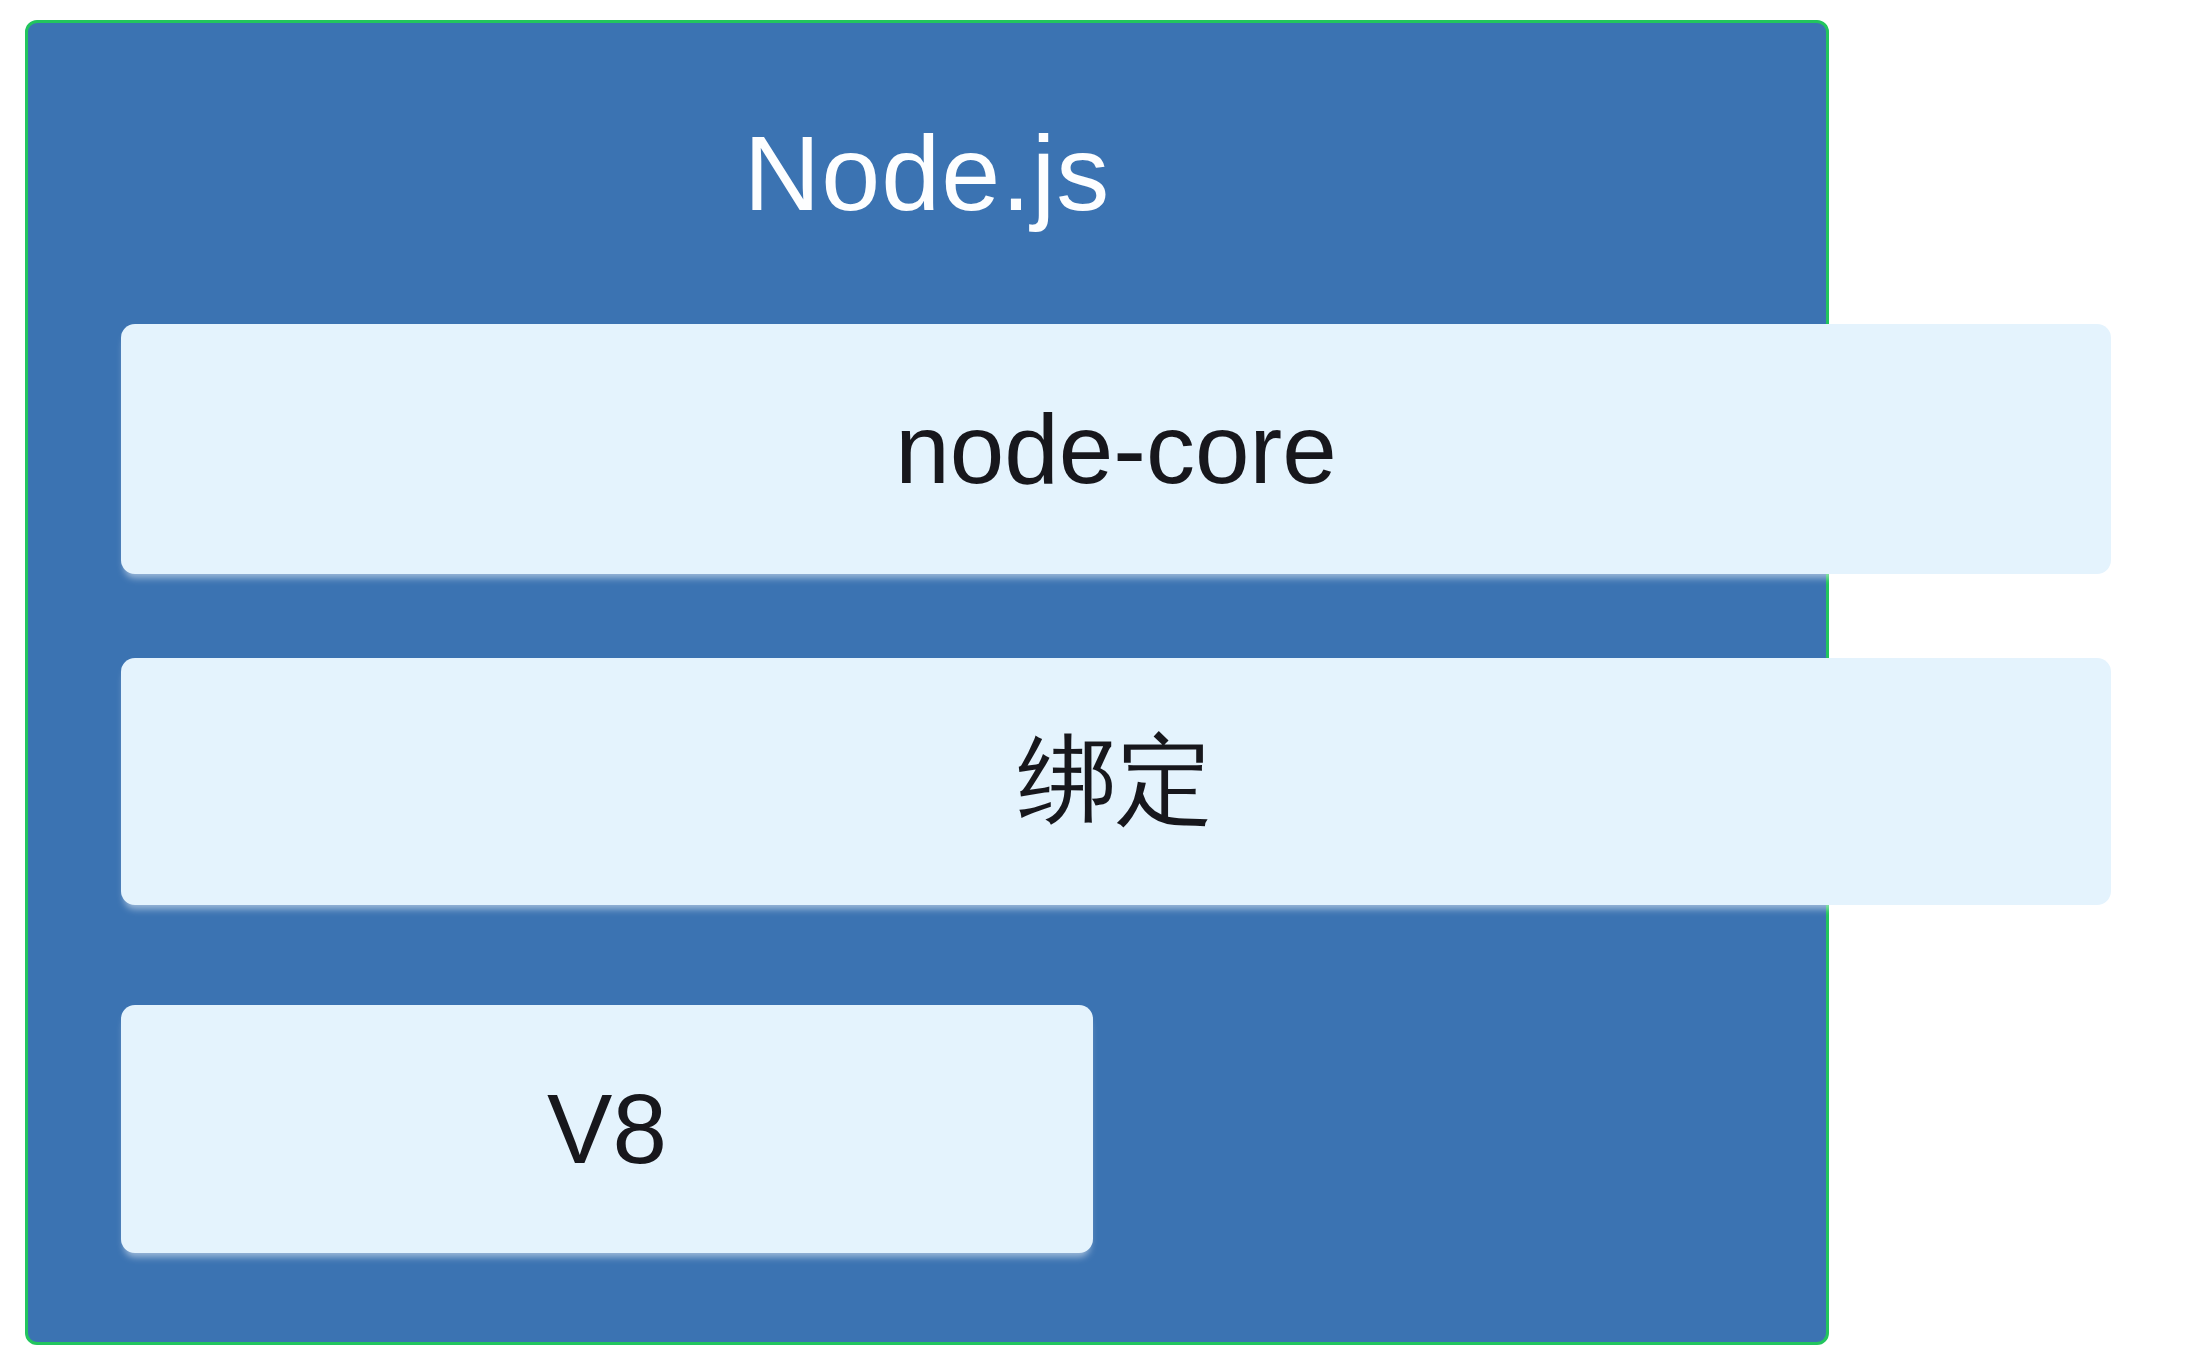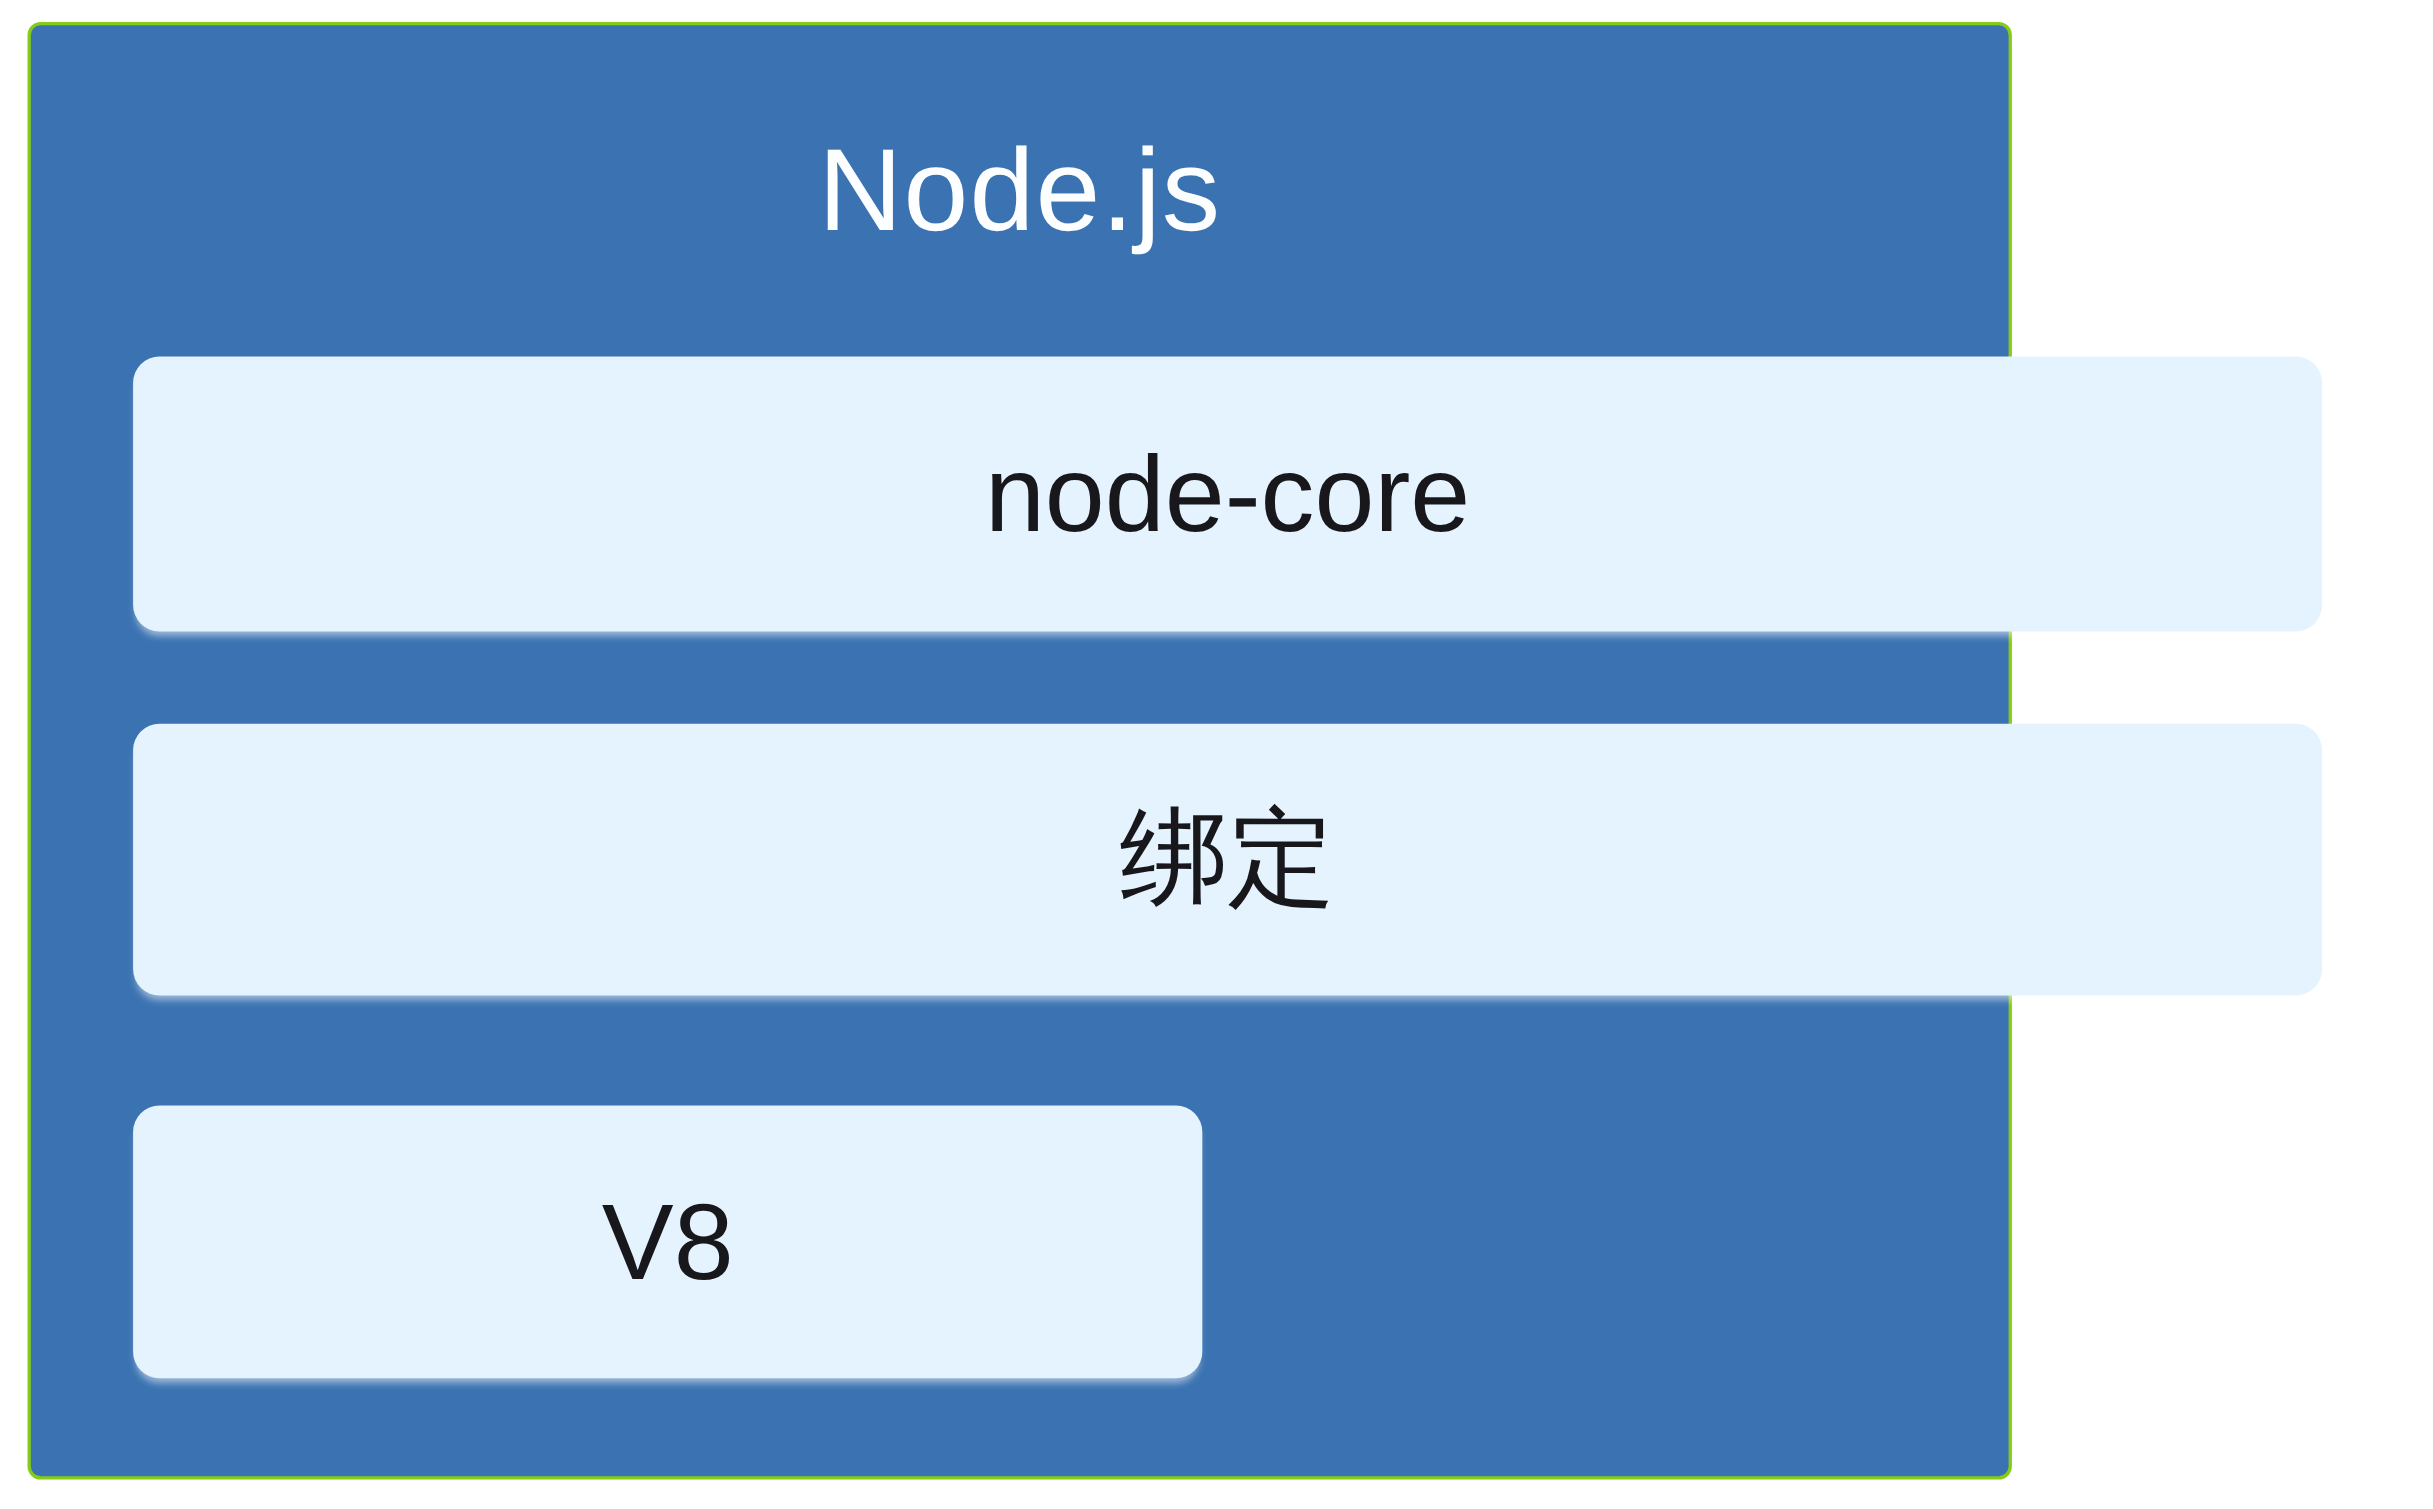--- a/index.html
+++ b/index.html
@@ -16,21 +16,21 @@
     overflow: hidden;
   }
   .container {
     position: absolute;
     left: 25px;
     top: 20px;
     width: 1804px;
     height: 1325px;
     box-sizing: border-box;
     background: #3b73b2;
-    border: 3px solid #84cc16;
+    border: 3px solid #22c55e;
     border-radius: 12px;
     text-align: center;
   }
   .title-area {
     position: absolute;
     left: 0;
     top: 0;
     width: 100%;
     height: 300px;
     display: flex;
@@ -39,21 +39,21 @@
   }
   .title-text {
     color: #fdfeff;
     font-size: 106px;
     font-weight: 400;
     letter-spacing: 1px;
   }
   .layer-box {
     position: absolute;
     background: #e4f3fd;
-    border-radius: 24px;
+    border-radius: 14px;
     display: flex;
     align-items: center;
     justify-content: center;
     box-shadow: 0 7px 7px -3px rgba(255, 255, 255, 0.5);
   }
   .layer-label {
     color: #17171c;
     font-size: 98px;
     font-weight: 400;
   }

